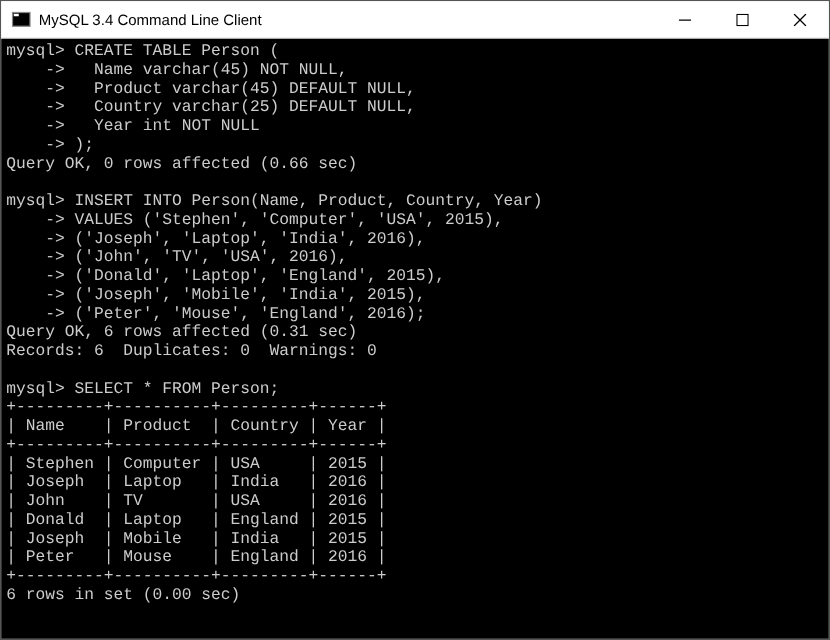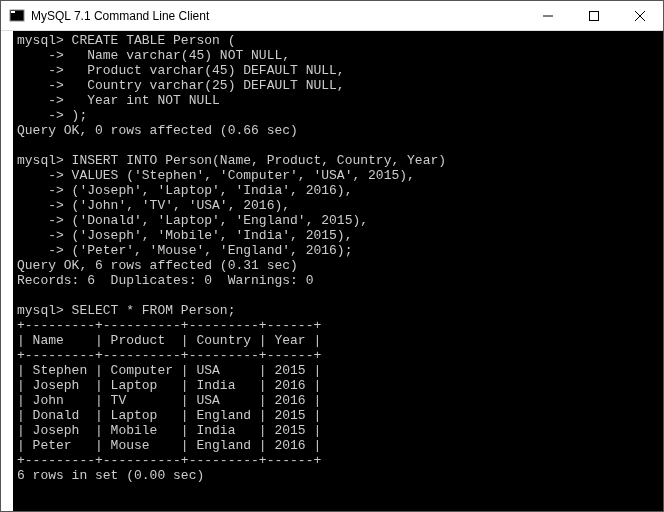--- a/index.html
+++ b/index.html
@@ -55,35 +55,34 @@
     .terminal {
       flex: 1;
       background: #000;
       color: #ccc;
       font-family: Consolas, 'Courier New', monospace;
       font-size: 13px;
       line-height: 15px;
       padding: 2px 4px;
       white-space: pre;
       overflow: hidden;
-      margin-left: 12px;
     }
   </style>
 </head>
 <body>
 
 <div class="window">
   <div class="titlebar">
     <span class="titlebar-icon">
       <svg viewBox="0 0 16 16">
           <rect x="1" y="2" width="14" height="11" fill="#000" stroke="#888" stroke-width="1"></rect>
           <rect x="2" y="3" width="4" height="2" fill="#fff"></rect>
         </svg>
     </span>
-    <span class="titlebar-title">MySQL 7.1 Command Line Client</span>
+    <span class="titlebar-title">MySQL 3.4 Command Line Client</span>
     <div class="titlebar-controls">
       <div class="titlebar-btn">
         <svg width="10" height="10" viewBox="0 0 10 10">
             <line x1="0" y1="5" x2="10" y2="5" stroke="#000" stroke-width="1"></line>
           </svg>
       </div>
       <div class="titlebar-btn">
         <svg width="10" height="10" viewBox="0 0 10 10">
             <rect x="0.5" y="0.5" width="9" height="9" fill="none" stroke="#000" stroke-width="1"></rect>
           </svg>

